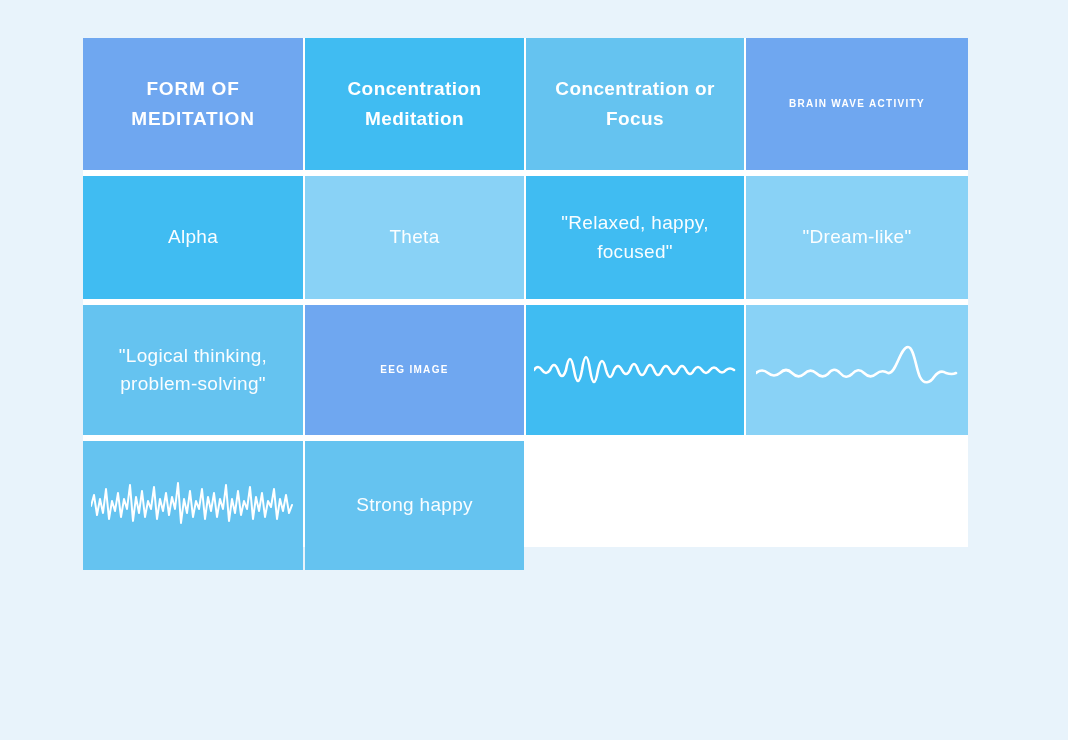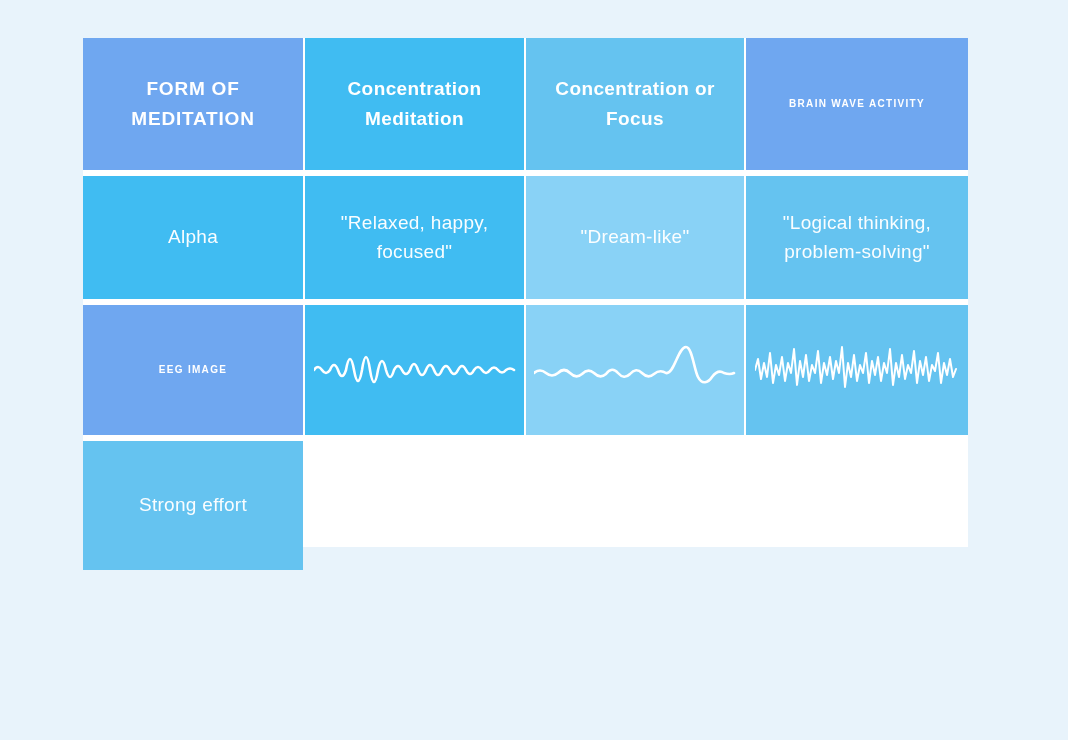--- a/index.html
+++ b/index.html
@@ -78,20 +78,21 @@
 <body>
 
 <div class="table">
 
   <div class="cell c0 corner">FORM OF MEDITATION</div>
   <div class="cell c1 head">Concentration Meditation</div>
   <div class="cell c3 head">Concentration or Focus</div>
 
   <div class="cell c0 rowlabel">BRAIN WAVE ACTIVITY</div>
   <div class="cell c1 val">Alpha</div>
+  <div class="cell c2 val">Theta</div>
 
   <div class="cell c1 val">"Relaxed, happy, focused"</div>
   <div class="cell c2 val">"Dream-like"</div>
   <div class="cell c3 val">"Logical thinking, problem-solving"</div>
 
   <div class="cell c0 rowlabel">EEG IMAGE</div>
   <div class="cell c1">
     <span>
       <svg width="202" height="58" viewBox="0 0 202 58">
         <path class="wave" stroke-width="2.6" d="M0,31 Q4,25 8,31 Q12,37 16,31 Q20,21 24,31 Q28,43 32,31 Q36,9 40,31 Q44,53 48,31 Q52,5 56,31 Q60,55 64,31 Q68,13 72,31 Q76,45 80,31 Q84,23 88,31 Q92,39 96,31 Q100,19 104,31 Q108,41 112,31 Q116,21 120,31 Q124,41 128,31 Q132,23 136,31 Q140,39 144,31 Q148,23 152,31 Q156,39 160,31 Q164,25 168,31 Q172,37 176,31 Q180,26 184,31 Q188,36 192,31 Q196,28 200,31"></path>
@@ -106,15 +107,15 @@
     </span>
   </div>
   <div class="cell c3">
     <span>
       <svg width="204" height="58" viewBox="0 0 204 58">
         <path class="wave" stroke-width="2" d="M0,31 L3,20 L6,40 L9,24 L12,38 L15,14 L18,44 L21,26 L24,36 L27,18 L30,42 L33,24 L36,34 L39,10 L42,46 L45,22 L48,38 L51,16 L54,42 L57,26 L60,34 L63,12 L66,44 L69,24 L72,36 L75,18 L78,40 L81,22 L84,34 L87,8 L90,48 L93,24 L96,38 L99,16 L102,42 L105,26 L108,34 L111,14 L114,44 L117,22 L120,36 L123,18 L126,42 L129,24 L132,34 L135,10 L138,46 L141,24 L144,38 L147,16 L150,40 L153,26 L156,34 L159,12 L162,44 L165,22 L168,36 L171,18 L174,42 L177,26 L180,32 L183,14 L186,44 L189,24 L192,36 L195,20 L198,38 L201,30"></path>
       </svg>
     </span>
   </div>
 
-  <div class="cell c3 val">Strong effort</div>
+  <div class="cell c3 val">Strong happy</div>
 
 </div>
 
 </body></html>

